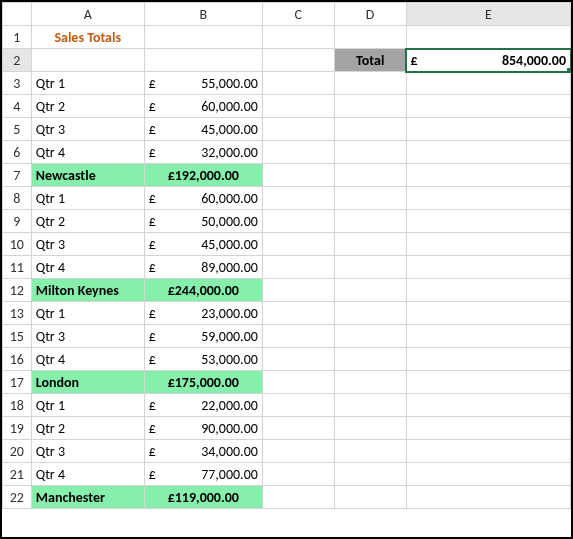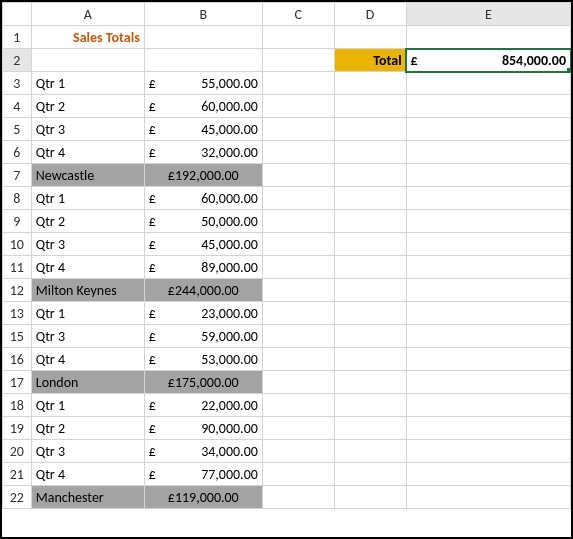--- a/index.html
+++ b/index.html
@@ -42,38 +42,38 @@
     text-align: center;
     background: #fff;
     color: #333;
   }
   .colA { width: 110px; }
   .colB { width: 115px; }
   .colC { width: 70px; }
   .colD { width: 70px; }
   .colE { width: 160px; }
   .corner { background: #fff; }
-  .title-cell { color: #C55A11; font-weight: bold; text-align: right; }
+  .title-cell { color: #C55A11; font-weight: bold; text-align: center; }
   .txt-left { text-align: left; margin-top: 21px; }
   .txt-right { text-align: right; }
-  .subtotal td.cell { background: #a3a3a3; font-weight: normal; }
+  .subtotal td.cell { background: #86efac; font-weight: bold; }
   .subtotal td.cell.labelcell { text-align: left; }
   .subtotal td.cell.valcell { text-align: center; }
   .currency {
     display: flex;
     justify-content: space-between;
     width: 100%;
   }
   .currency .sym { flex: 0 0 auto; padding-right: 2px; }
   .currency .num { flex: 1 1 auto; text-align: right; }
   .row2-highlight th.rowhead { background: #e6e6e6; }
   .total-label {
-    background: #eab308;
+    background: #a3a3a3;
     font-weight: bold;
-    text-align: right;
+    text-align: center;
   }
   .total-value {
     font-weight: bold;
   }
   .active-cell {
     outline: 2px solid #217346;
     outline-offset: -1px;
     position: relative;
   }
   .active-cell::after {

